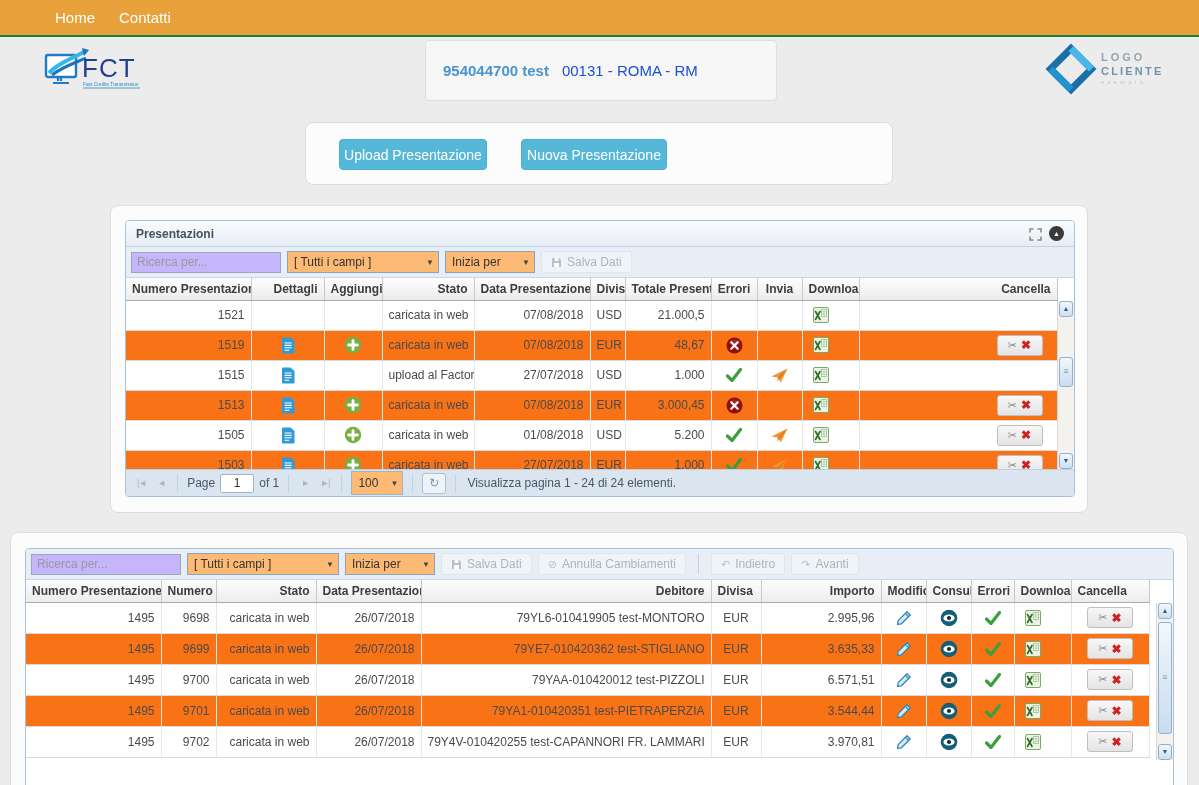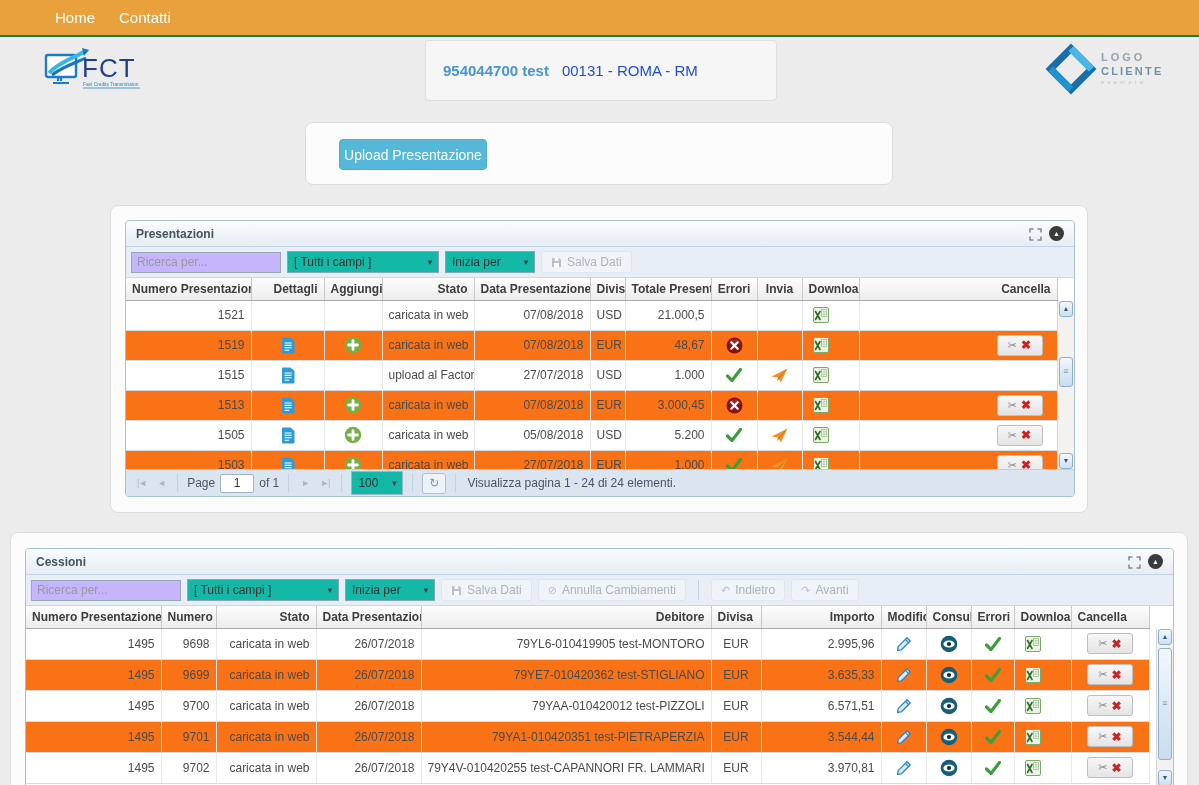--- a/index.html
+++ b/index.html
@@ -43,21 +43,21 @@
   .ph-icons { margin-left:auto; display:flex; align-items:center; gap:7px; }
   .ph-expand { display:inline-block; width:13px; height:13px; cursor:pointer; }
   .ph-collapse { width:15px; height:15px; border-radius:50%; background:#3A3A3A; color:#FFF;
     font-size:7px; line-height:15px; text-align:center; display:inline-block; cursor:pointer; }
 
   .toolbar { height:31px; background:#E7EEF6; border-bottom:1px solid #C9D8E8;
     display:flex; align-items:center; padding:0 5px; gap:6px; }
   .search { width:150px; height:21px; border:1px solid #98A8B8; background:#c4b5fd;
     font-size:12px; font-family:inherit; padding:8px 5px; color:#333; }
   .search::placeholder { color:#9A9A9A; }
-  .fselect { height:22px; background:#14b8a6; border:1px solid #8AA4BE; display:flex;
+  .fselect { height:22px; background:#fdba74; border:1px solid #8AA4BE; display:flex;
     align-items:center; padding:0 4px 0 6px; font-size:12px; color:#333; cursor:pointer; }
   .w152 { width:152px; } .w90 { width:90px; }
   .sel-label { flex:1; white-space:nowrap; overflow:hidden; }
   .sel-arrow { font-size:8px; color:#444; margin-left:4px; }
   .tbtn { display:flex; align-items:center; gap:5px; height:22px; padding:0 9px;
     font-size:12px; font-family:inherit; color:#ADB4BD; background:rgba(255,255,255,0.35);
     border:1px solid #DDE5EE; border-radius:3px; }
   .tb-sep { width:0; height:20px; border-left:1px solid #C6D2E0; margin:0 6px; }
 
   
@@ -140,20 +140,21 @@
       <path d="M-20.5 0 L0 20.5" stroke="#2193CE" stroke-width="7" fill="none"></path>
     </g>
     <text x="57" y="19" font-size="11" font-weight="bold" fill="#93A5B1" letter-spacing="3">LOGO</text>
     <text x="57" y="33" font-size="11" font-weight="bold" fill="#6E94AC" letter-spacing="2.2">CLIENTE</text>
     <text x="57" y="42" font-size="5.5" fill="#AEC6D4" letter-spacing="3.5">esempio</text>
   </svg>
 </div>
 
 <div class="card actions-card">
   <button class="btn-blue btn-upload">Upload Presentazione</button>
+  <button class="btn-blue btn-nuova">Nuova Presentazione</button>
 </div>
 
 <div class="card pres-card">
   <section class="panel panel-pres">
     <div class="panel-head">
       <span class="panel-title">Presentazioni</span>
       <span class="ph-icons">
         <span class="ph-expand">
           <svg width="13" height="13" viewBox="0 0 13 13" fill="none" stroke="#8B8B8B" stroke-width="1.6">
               <path d="M1 4.5V1h3.5M8.5 1H12v3.5M12 8.5V12H8.5M4.5 12H1V8.5"></path>
@@ -322,21 +323,21 @@
               <td class="al-r">1505</td>
               <td class="al-c"><span class="icn"><svg width="14" height="17" viewBox="0 0 14 17">
                     <path d="M2 0.5 h7.5 L13.5 4 v11.5 a1 1 0 0 1 -1 1 H2 a1 1 0 0 1 -1 -1 V1.5 a1 1 0 0 1 1 -1 z" fill="#2E9BD6"></path>
                     <path d="M3.6 6 h7 M3.6 8.4 h7 M3.6 10.8 h7 M3.6 13.2 h4.6" stroke="#FFF" stroke-width="1.1"></path>
                   </svg></span></td>
               <td class="al-c"><span class="icn"><svg width="18" height="18" viewBox="0 0 18 18">
                     <circle cx="9" cy="9" r="8.2" fill="#76B043"></circle>
                     <path d="M9 4.6 V13.4 M4.6 9 H13.4" stroke="#FFF" stroke-width="2.8" stroke-linecap="round"></path>
                   </svg></span></td>
               <td class="al-r">caricata in web</td>
-              <td class="al-r">05/08/2018</td>
+              <td class="al-r">01/08/2018</td>
               <td class="al-c">USD</td>
               <td class="al-r">5.200</td>
               <td class="al-c"><span class="icn static"><svg width="16" height="14" viewBox="0 0 16 14">
                     <path d="M1.5 8 L6 12.5 L14.5 1.5" stroke="#3BA03B" stroke-width="3.2" fill="none" stroke-linecap="round" stroke-linejoin="round"></path>
                   </svg></span></td>
               <td class="al-c"><span class="icn"><svg width="17" height="15" viewBox="0 0 17 15">
                     <path d="M0.5 8.4 L16.5 0.5 L9.8 14.5 L7.1 9.6 Z" fill="#F2902D"></path>
                     <path d="M16.5 0.5 L7.1 9.6 L6 13.4 Z" fill="#D97416"></path>
                   </svg></span></td>
               <td class="al-l" style="padding-left:10px"><span class="icn"><svg width="16" height="16" viewBox="0 0 16 16">
@@ -410,31 +411,20 @@
       <span class="psep"></span>
       <button class="prefresh">↻</button>
       <span class="psep"></span>
       <span class="pstatus">Visualizza pagina 1 - 24 di 24 elementi.</span>
     </div>
   </section>
 </div>
 
 <div class="card cess-card">
   <section class="panel panel-cess">
-    <div class="panel-head">
-      <span class="panel-title">Cessioni</span>
-      <span class="ph-icons">
-        <span class="ph-expand">
-          <svg width="13" height="13" viewBox="0 0 13 13" fill="none" stroke="#8B8B8B" stroke-width="1.6">
-              <path d="M1 4.5V1h3.5M8.5 1H12v3.5M12 8.5V12H8.5M4.5 12H1V8.5"></path>
-            </svg>
-        </span>
-        <span class="ph-collapse">▲</span>
-      </span>
-    </div>
     <div class="toolbar">
       <input class="search" placeholder="Ricerca per..." style="">
       <div class="fselect w152">
         <span class="sel-label">[ Tutti i campi ]</span>
         <span class="sel-arrow">▼</span>
       </div>
       <div class="fselect w90">
         <span class="sel-label">Inizia per</span>
         <span class="sel-arrow">▼</span>
       </div>

